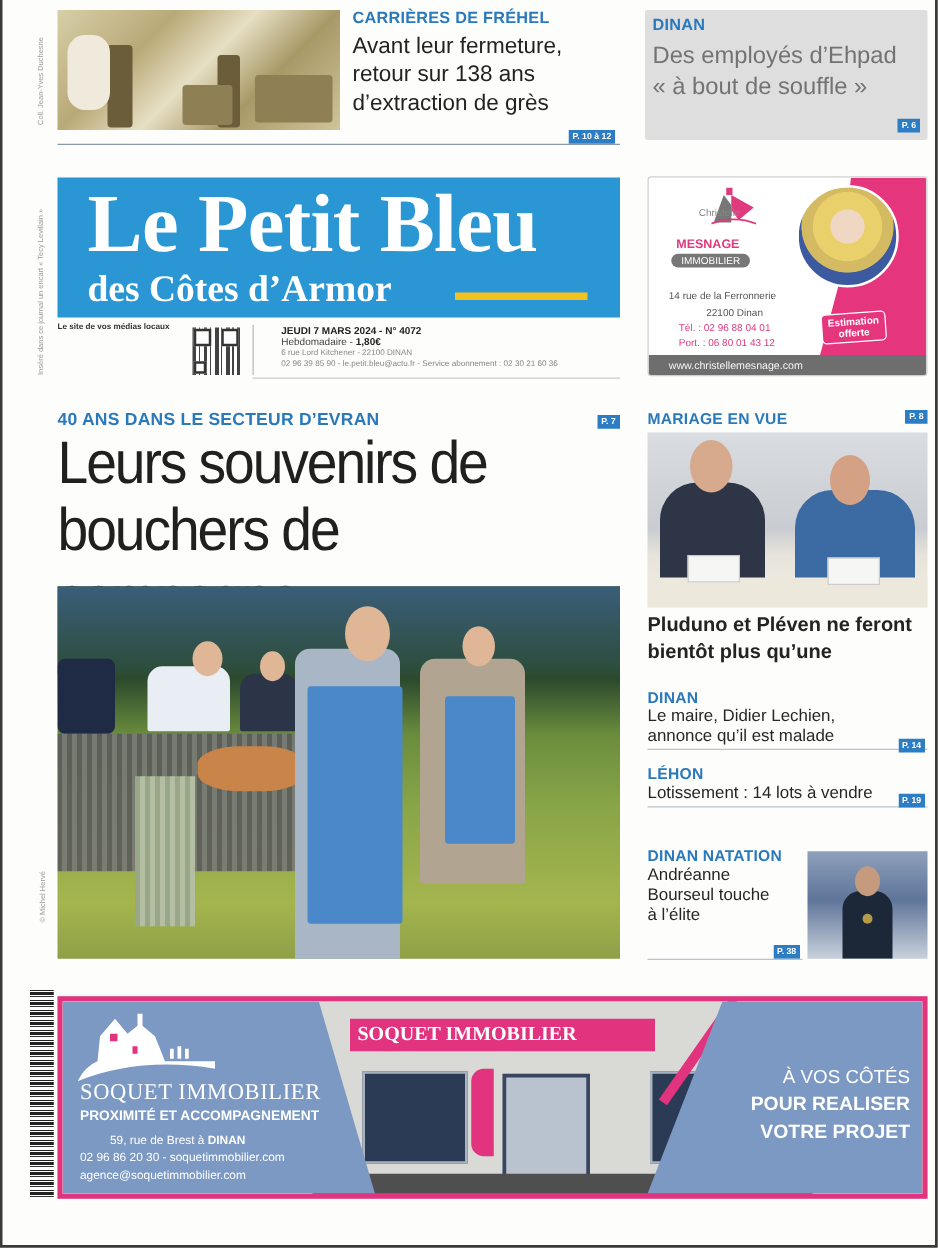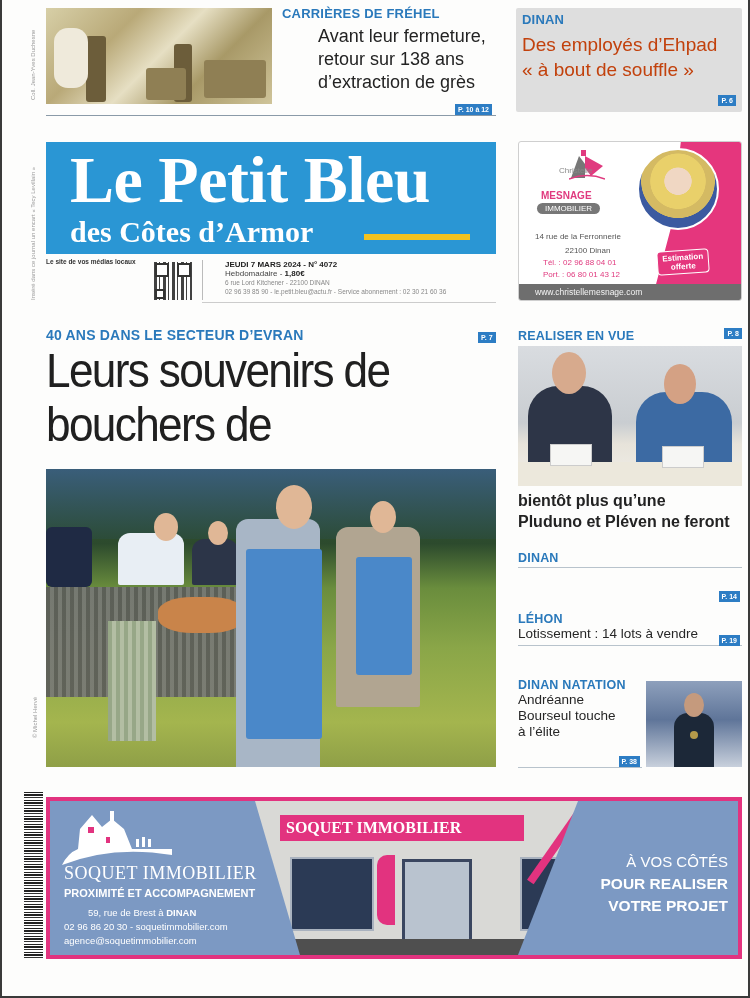--- a/index.html
+++ b/index.html
@@ -9,27 +9,27 @@
   .kicker { font-family: "Liberation Sans", sans-serif; font-weight: bold; color: #2a79bb; letter-spacing: 0.2px; }
   .pageref { display: inline-block; background: #2d7dc4; color: #fff; font-size: 7px; font-weight: bold; padding: 1px 3px; line-height: 9px; }
 
   .vtext { position: absolute; font-size: 6px; color: #9a9a9a; transform: rotate(-90deg); transform-origin: left top; white-space: nowrap; }
 
   
   .top-photo { position: absolute; left: 44px; top: 8px; width: 226px; height: 96px; background: linear-gradient(135deg,#d7cfa7 0%,#b9a978 30%,#e6dfc3 50%,#a89967 70%,#cfc49a 100%); overflow: hidden; }
   .top-photo .fig { position: absolute; background: #6c5d3a; border-radius: 3px; }
   .top-teaser { position: absolute; left: 280px; top: 6px; width: 218px; }
   .top-teaser .kicker { font-size: 13px; }
-  .top-teaser .headline { font-size: 18px; color: #232323; line-height: 23px; margin-top: 4px; margin-left: 36px; }
+  .top-teaser .headline { font-size: 18px; color: #232323; line-height: 23px; margin-top: 4px; }
   .top-rule { position: absolute; left: 44px; top: 115px; width: 450px; border-top: 1px solid #8a9aa8; }
   .top-ref { position: absolute; left: 453px; top: 104px; }
 
   .dinan-box { position: absolute; left: 514px; top: 8px; width: 226px; height: 104px; background: #dedede; border-radius: 2px; padding: 4px 6px; }
   .dinan-box .kicker { font-size: 13px; }
-  .dinan-box .headline { font-size: 19px; color: #c2410c; line-height: 25px; margin-top: 5px; }
+  .dinan-box .headline { font-size: 19px; color: #737373; line-height: 25px; margin-top: 5px; }
   .dinan-box .pageref { position: absolute; right: 6px; bottom: 6px; }
 
   
   .masthead { position: absolute; left: 44px; top: 142px; width: 450px; height: 112px; background: #2a96d4; color: #fff; font-family: "Liberation Serif", serif; font-weight: bold; }
   .mast-title { position: absolute; left: 24px; top: 2px; font-size: 66px; letter-spacing: -0.5px; line-height: 72px; }
   .mast-sub { position: absolute; left: 24px; top: 72px; font-size: 30px; line-height: 36px; }
   .mast-bar { position: absolute; left: 318px; top: 92px; width: 106px; height: 6px; background: #f3c21f; }
 
   .actu-logo { position: absolute; left: 44px; top: 256px; width: 104px; }
   .actu-logo .word { font-family: "Liberation Sans", sans-serif; font-weight: bold; font-size: 32px; color: #2a8ed1; letter-spacing: -1px; line-height: 30px; }
@@ -216,39 +216,43 @@
     <div class="man" style="left:190px;top:50px;width:84px;height:250px;background:#a8b6c6;"></div>
     <div class="apron" style="left:200px;top:80px;width:76px;height:190px;"></div>
     <div class="head" style="left:230px;top:16px;width:36px;height:44px;"></div>
     <div class="man" style="left:290px;top:58px;width:84px;height:180px;background:#b1a591;"></div>
     <div class="apron" style="left:310px;top:88px;width:56px;height:118px;"></div>
     <div class="head" style="left:324px;top:32px;width:26px;height:32px;"></div>
   </div>
   <div class="vtext photo-credit">© Michel Hervé</div>
 
   <div class="rc" style="top:326px;">
-    <span class="kicker">REALISER EN VUE</span>
+    <span class="kicker">MARIAGE EN VUE</span>
     <span class="pageref" style="position:absolute;right:0;top:2px;">P. 8</span>
   </div>
   <div class="mariage-photo">
     <div class="p1"></div>
       <div class="h1"></div>
     <div class="p2"></div>
       <div class="h2"></div>
     <div class="table"></div>
     <div class="card1"></div>
       <div class="card2"></div>
   </div>
   <div class="rc rc-head" style="top:490px;">
+    <div>Pluduno et Pléven ne feront</div>
     <div>bientôt plus qu’une</div>
-    <div>Pluduno et Pléven ne feront</div>
   </div>
 
   <div class="rc" style="top:551px;">
     <div class="kicker">DINAN</div>
+    <div class="rc-body">
+      <div>Le maire, Didier Lechien,</div>
+      <div>annonce qu’il est malade</div>
+    </div>
     <span class="pageref" style="position:absolute;right:2px;top:40px;">P. 14</span>
     <div class="rule" style="margin-top:2px;"></div>
   </div>
 
   <div class="rc" style="top:612px;">
     <div class="kicker">LÉHON</div>
     <div class="rc-body">Lotissement : 14 lots à vendre</div>
     <span class="pageref" style="position:absolute;right:2px;top:23px;">P. 19</span>
     <div class="rule" style="margin-top:3px;width:224px;"></div>
   </div>

